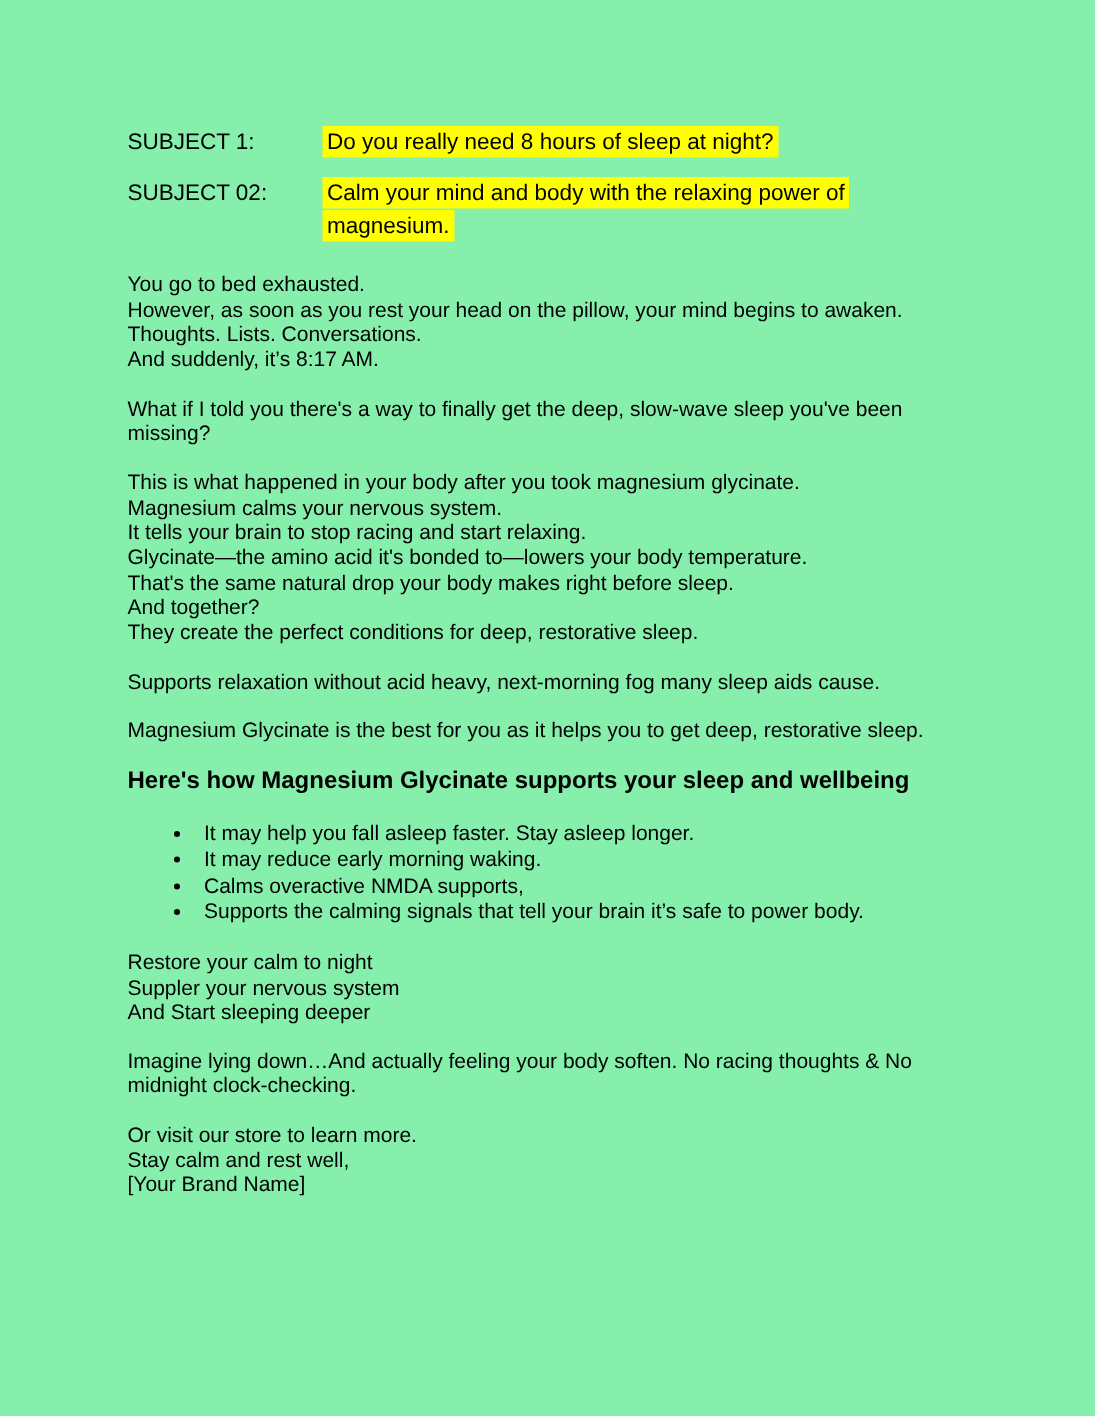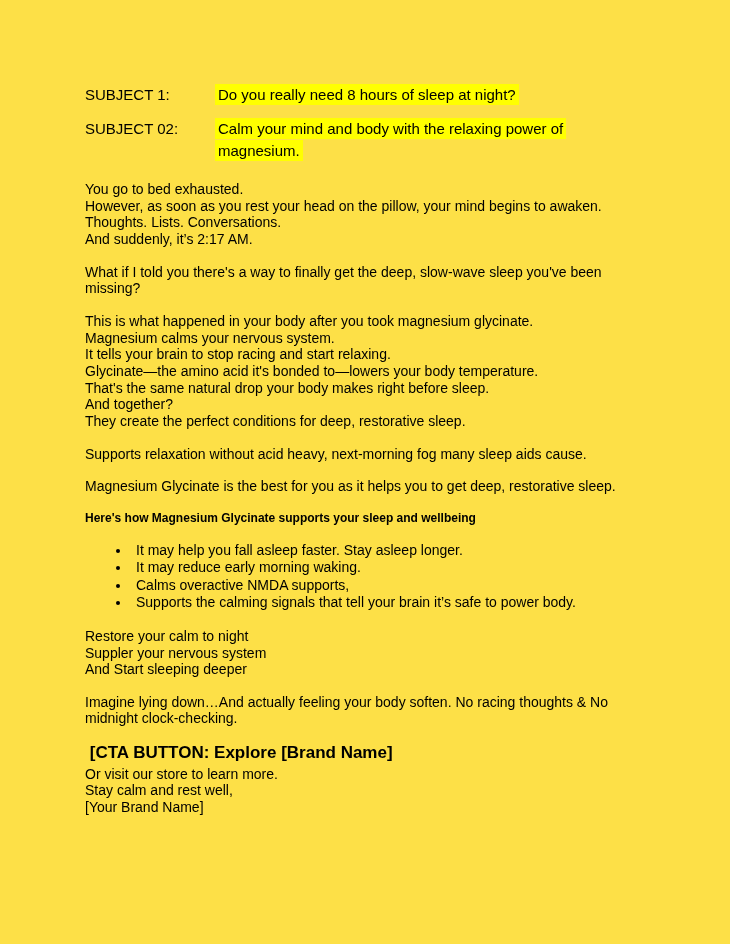--- a/index.html
+++ b/index.html
@@ -5,21 +5,21 @@
   html, body {
     margin: 0;
     padding: 0;
     background: #ffffff;
   }
   .doc-page {
     position: relative;
     width: 730px;
     height: 944px;
     box-sizing: border-box;
-    background: #fde047;
+    background: #86efac;
     padding: 84px 60px 0 85px;
     overflow: hidden;
     font-family: "Liberation Sans", "DejaVu Sans", sans-serif;
     color: #000000;
     font-size: 14px;
   }
   .subjects {
     margin-bottom: 19px;
   }
   .subject-row {
@@ -43,21 +43,21 @@
     -webkit-box-decoration-break: clone;
   }
   .para {
     margin: 0 0 16px 0;
     line-height: 1.19;
     max-width: 550px;
     white-space: pre-line;
   }
   .heading-bold {
     font-weight: bold;
-    font-size: 12px;
+    font-size: 16px;
     margin: 0 0 16px 0;
     line-height: 1.25;
   }
   .bullets {
     margin: 0 0 16px 0;
     padding: 0 0 0 46px;
     list-style: disc;
     max-width: 520px;
   }
   .bullets li {
@@ -91,21 +91,21 @@
       <div class="subject-label">SUBJECT 02:</div>
       <div class="subject-text">
         <span class="hl" style="background: rgb(255, 255, 0);">Calm your mind and body with the relaxing power of magnesium.</span>
       </div>
     </div>
   </div>
 
   <p class="para">You go to bed exhausted.
 However, as soon as you rest your head on the pillow, your mind begins to awaken.
 Thoughts. Lists. Conversations.
-And suddenly, it’s 2:17 AM.</p>
+And suddenly, it’s 8:17 AM.</p>
 
   <p class="para">What if I told you there's a way to finally get the deep, slow-wave sleep you've been missing?</p>
 
   <p class="para">This is what happened in your body after you took magnesium glycinate.
 Magnesium calms your nervous system.
 It tells your brain to stop racing and start relaxing.
 Glycinate—the amino acid it's bonded to—lowers your body temperature.
 That's the same natural drop your body makes right before sleep.
 And together?
 They create the perfect conditions for deep, restorative sleep.</p>
@@ -122,19 +122,18 @@
     <li>Calms overactive NMDA supports,</li>
     <li>Supports the calming signals that tell your brain it’s safe to power body.</li>
   </ul>
 
   <p class="para">Restore your calm to night
 Suppler your nervous system
 And Start sleeping deeper</p>
 
   <p class="para">Imagine lying down…And actually feeling your body soften. No racing thoughts &amp; No midnight clock-checking.</p>
 
-  <p class="cta-heading"> [CTA BUTTON: Explore [Brand Name]</p>
 
   <p class="para para-tight">Or visit our store to learn more.
 Stay calm and rest well,
 [Your Brand Name]</p>
 
 </div>
 
 </body></html>

